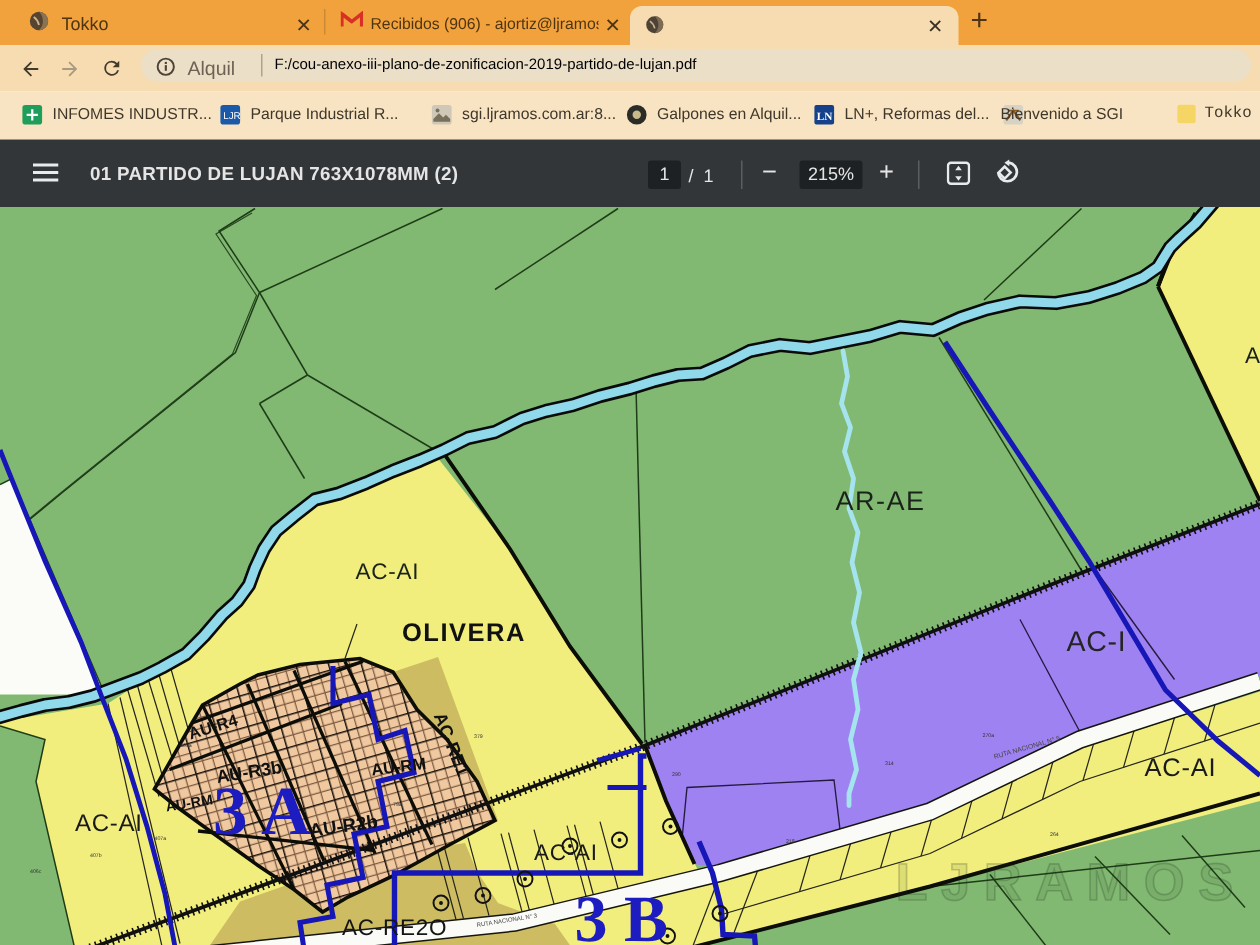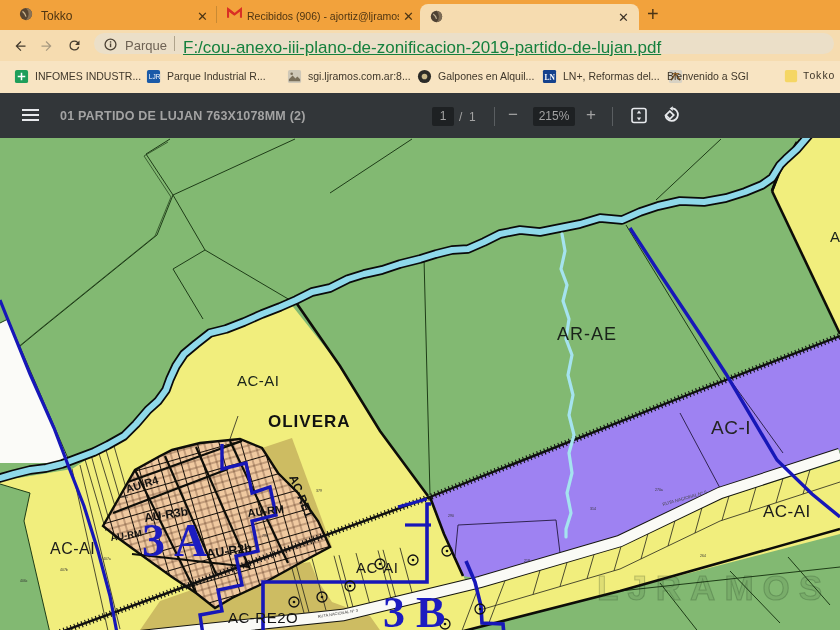--- a/index.html
+++ b/index.html
@@ -8,21 +8,21 @@
  .tab { position:absolute; top:8px; height:22px; font-size:11px; color:#4E3512;
         white-space:nowrap; overflow:hidden; }
  .activetab { position:absolute; left:420px; top:4px; width:219px; height:26px;
         background:#F6DCB0; border-radius:8px 8px 0 0; }
  .addrbar { position:relative; height:31px; background:#F6DCB0; }
  .urlpill { position:absolute; left:94px; top:3px; width:740px; height:21px;
         background:#EBDFC8; border-radius:11px; }
  .bmbar { position:relative; height:32px; background:#F8E4C2; font-size:10.5px;
         color:#3F372A; }
  .bmitem { position:absolute; top:9px; white-space:nowrap; }
- .pdfbar { position:relative; height:45px; background:#323639; color:#a3a3a3;padding-left:48px; }
+ .pdfbar { position:relative; height:45px; background:#323639; color:#e5e5e5;padding-left:48px; }
  .navarrow { position:absolute; top:5px; font-size:17px; color:#494235; }
 </style></head>
 <body>
 <div class="tabbar">
   <div class="tab" style="left:19px;top:7px;width:16px;height:16px;">
     <svg width="14" height="14" viewBox="0 0 16 16">
         <circle cx="8" cy="8" r="7" fill="#564430"></circle>
         <path d="M8 1 a7 7 0 0 1 0 14 a10 10 0 0 0 3-7 a10 10 0 0 0 -3-7z" fill="#8a7355"></path>
         <path d="M4 5 q3 2 4 6" stroke="#cbb58e" stroke-width="1.4" fill="none"></path>
       </svg>
@@ -59,23 +59,23 @@
     </svg>
   <svg class="navarrow" style="left:67px;top:7px;" width="15" height="17" viewBox="0 0 24 24">
       <path d="M17.65 6.35A7.96 7.96 0 0 0 12 4a8 8 0 1 0 7.73 10h-2.08A6 6 0 1 1 12 6c1.66 0 3.14.69 4.22 1.78L13 11h7V4l-2.35 2.35z" fill="#443b2d"></path>
     </svg>
   <div class="urlpill"></div>
   <svg class="navarrow" style="left:104px;top:8px;" width="13" height="13" viewBox="0 0 24 24">
       <circle cx="12" cy="12" r="10" fill="none" stroke="#4d4336" stroke-width="2.4"></circle>
       <rect x="10.8" y="10" width="2.6" height="7" fill="#4d4336"></rect>
       <rect x="10.8" y="6" width="2.6" height="2.6" fill="#4d4336"></rect>
     </svg>
-  <div style="position:absolute;left:125px;top:8px;font-size:13px;color:#6e6254;">Parque</div>
+  <div style="position:absolute;left:125px;top:8px;font-size:13px;color:#6e6254;">Alquil</div>
   <div style="position:absolute;left:174px;top:6px;width:1px;height:15px;background:#AFA38B;"></div>
-  <div style="position:absolute;left:183px;top:8px;font-size:17px;color:#15803d;text-decoration:underline;">F:/cou-anexo-iii-plano-de-zonificacion-2019-partido-de-lujan.pdf</div>
+  <div style="position:absolute;left:183px;top:8px;font-size:10px;color:#000000;">F:/cou-anexo-iii-plano-de-zonificacion-2019-partido-de-lujan.pdf</div>
 </div>
 <div class="bmbar">
   <div class="bmitem" style="left:14px;top:8px;"><svg width="15" height="15" viewBox="0 0 16 16">
         <rect x="1" y="1" width="14" height="14" rx="2" fill="#1E9E5A"></rect>
         <path d="M4 8h8M8 4v8" stroke="#fff" stroke-width="1.6"></path>
       </svg></div>
   <div class="bmitem" style="left:35px;">INFOMES INDUSTR...</div>
   <div class="bmitem" style="left:146px;top:8px;"><svg width="15" height="15" viewBox="0 0 16 16">
         <rect x="1" y="1" width="14" height="14" rx="2" fill="#1A5AA8"></rect>
         <text x="3" y="11" font-size="7" fill="#fff" font-family="Liberation Sans">LJR</text>

